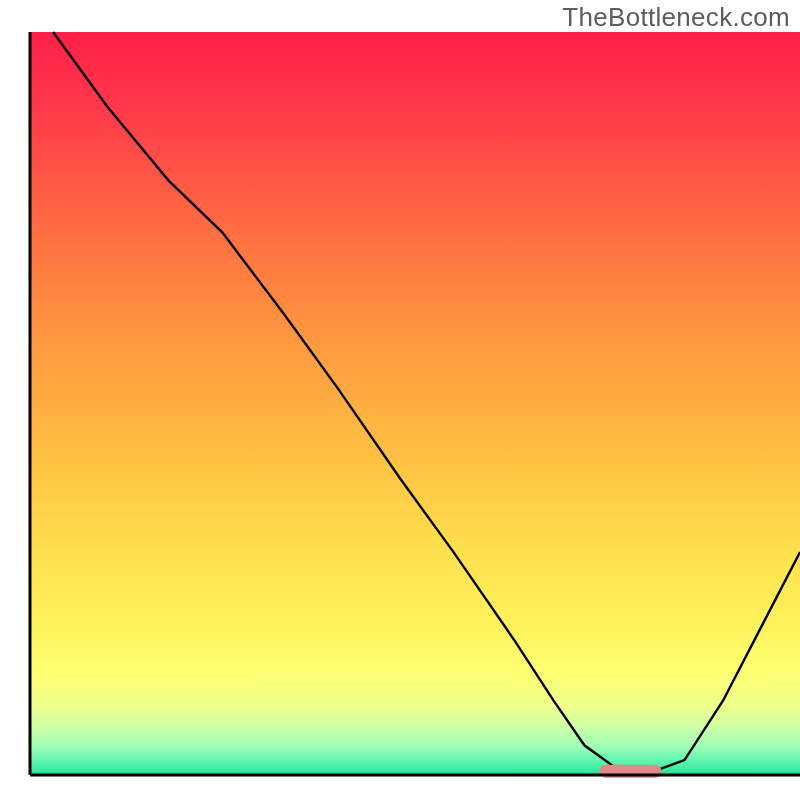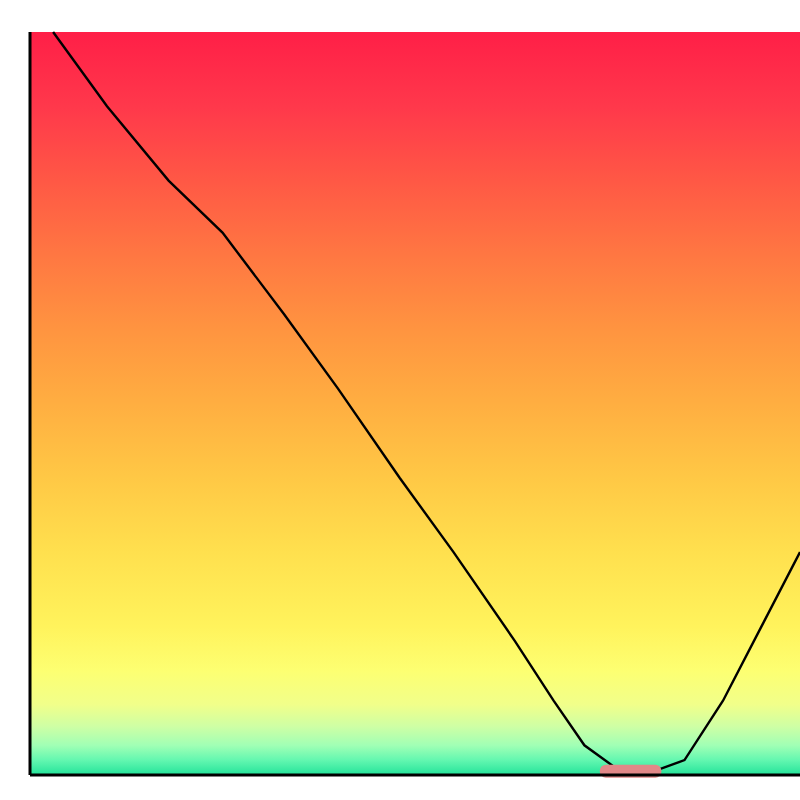--- a/index.html
+++ b/index.html
@@ -25,20 +25,21 @@
     font-weight: 500;
   }
   svg {
     display: block;
   }
 </style>
 </head>
 <body>
 
 <div class="container">
+  <div class="watermark">TheBottleneck.com</div>
 
   <svg id="chart-svg" width="800" height="800">
     <defs>
       <linearGradient id="bg-grad" x1="0" y1="0" x2="0" y2="1">
           <stop offset="0%" stop-color="#ff1f47"></stop>
           <stop offset="10%" stop-color="#ff384b"></stop>
           <stop offset="20%" stop-color="#ff5845"></stop>
           <stop offset="30%" stop-color="#ff7742"></stop>
           <stop offset="40%" stop-color="#ff9440"></stop>
           <stop offset="50%" stop-color="#ffae41"></stop>

